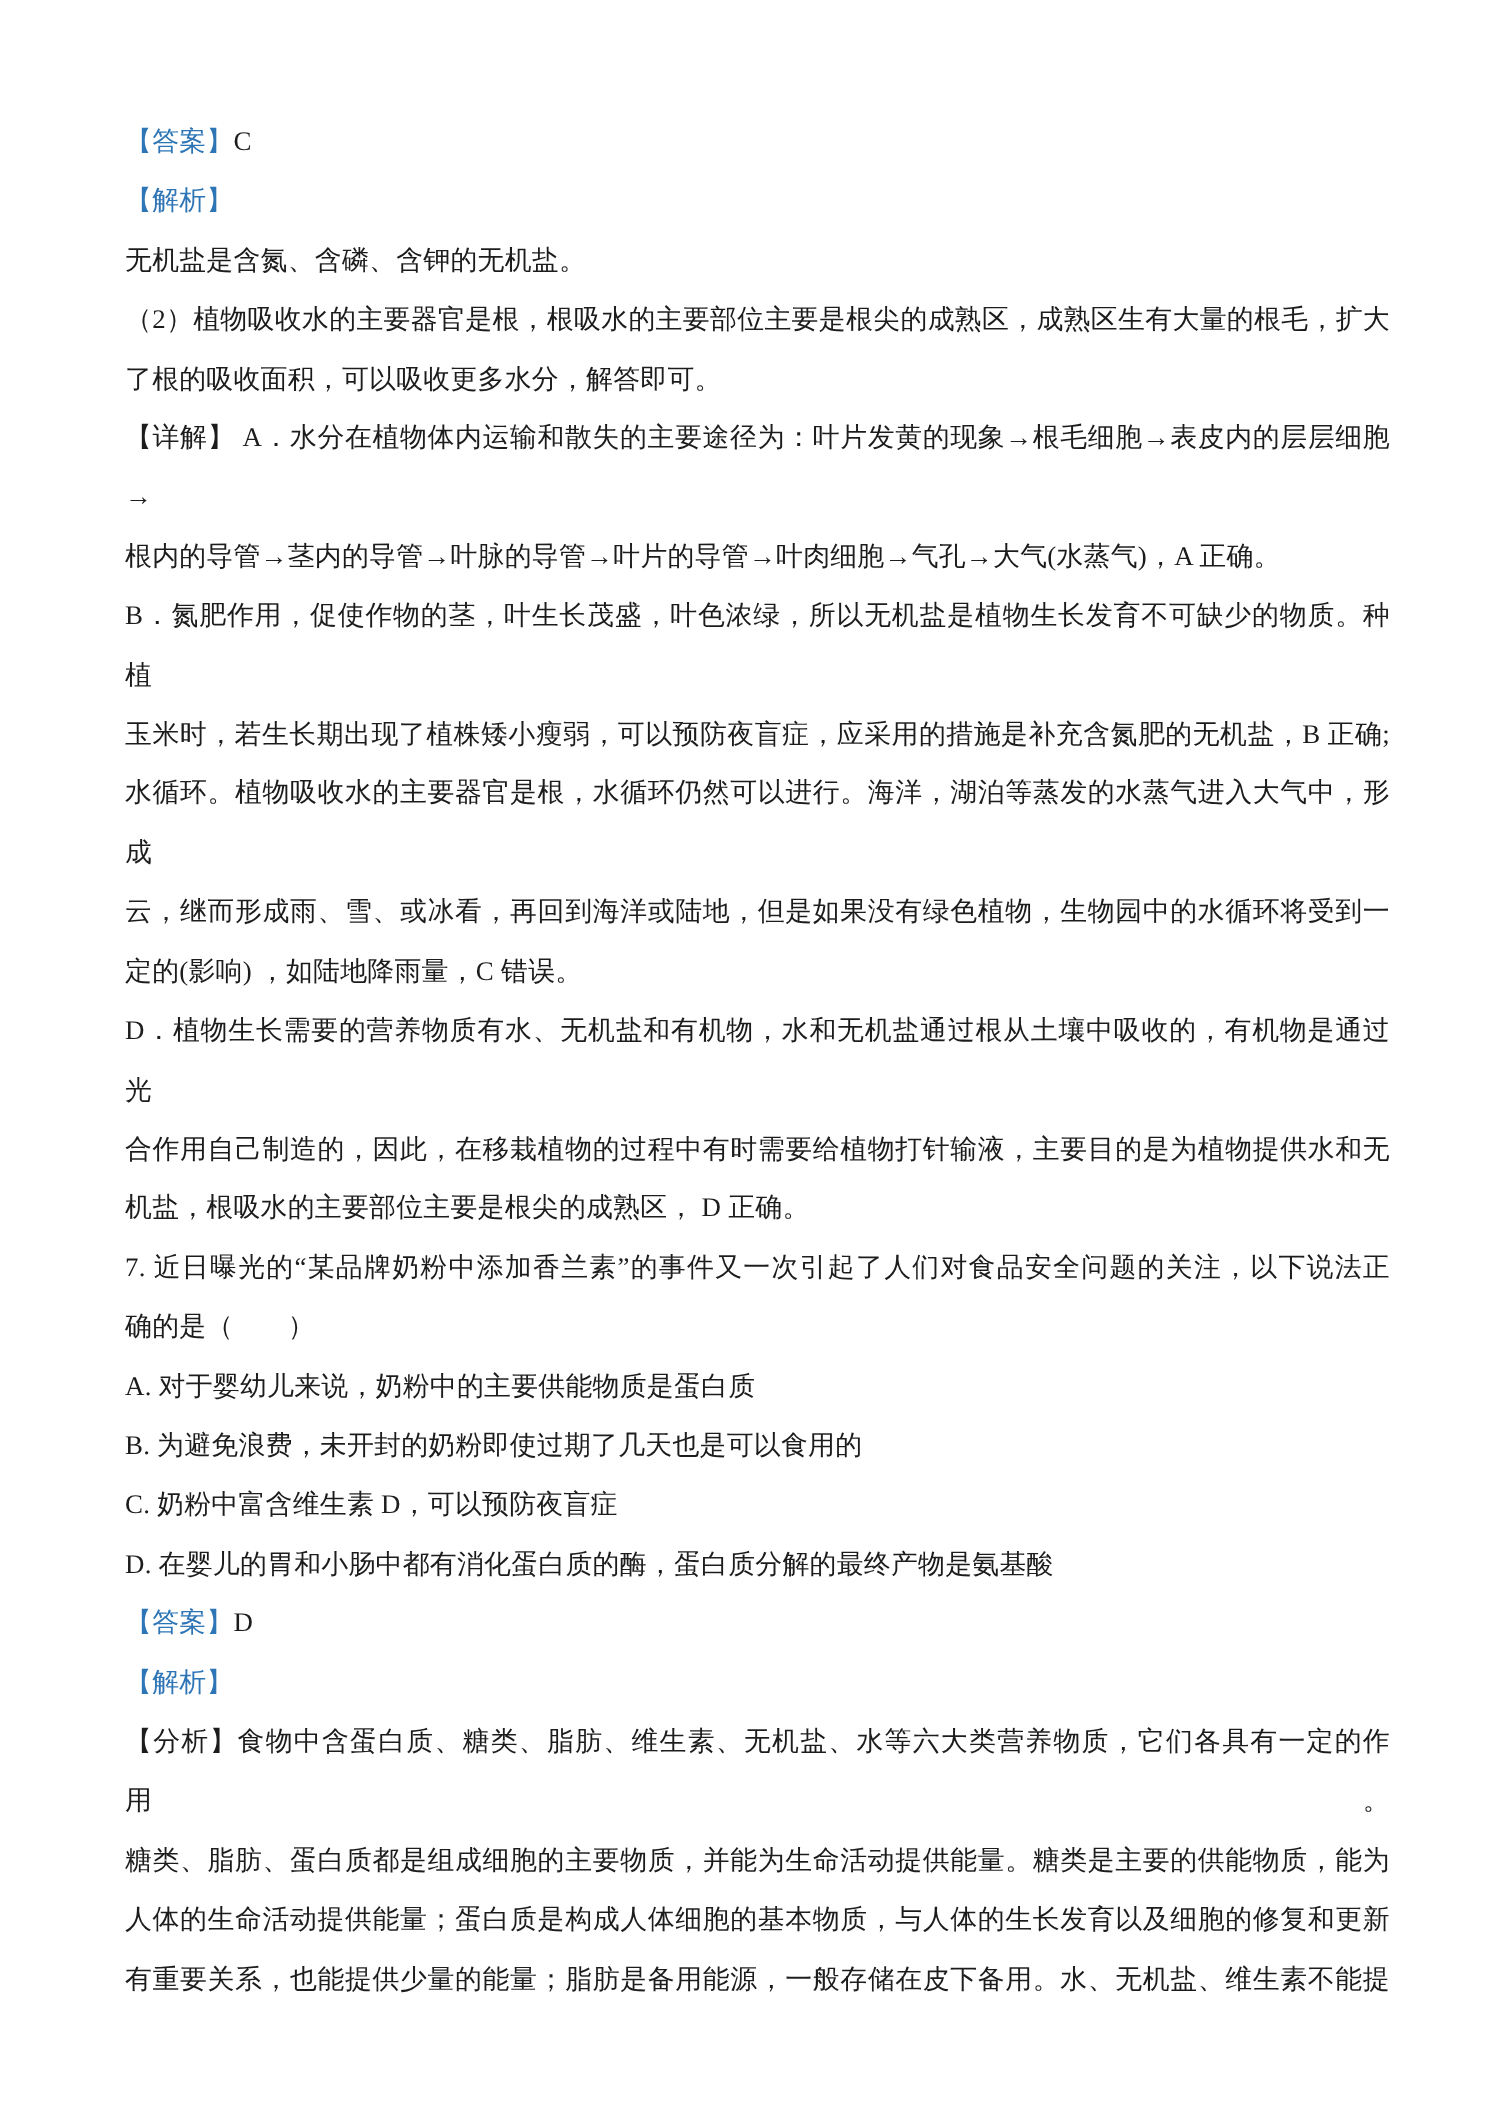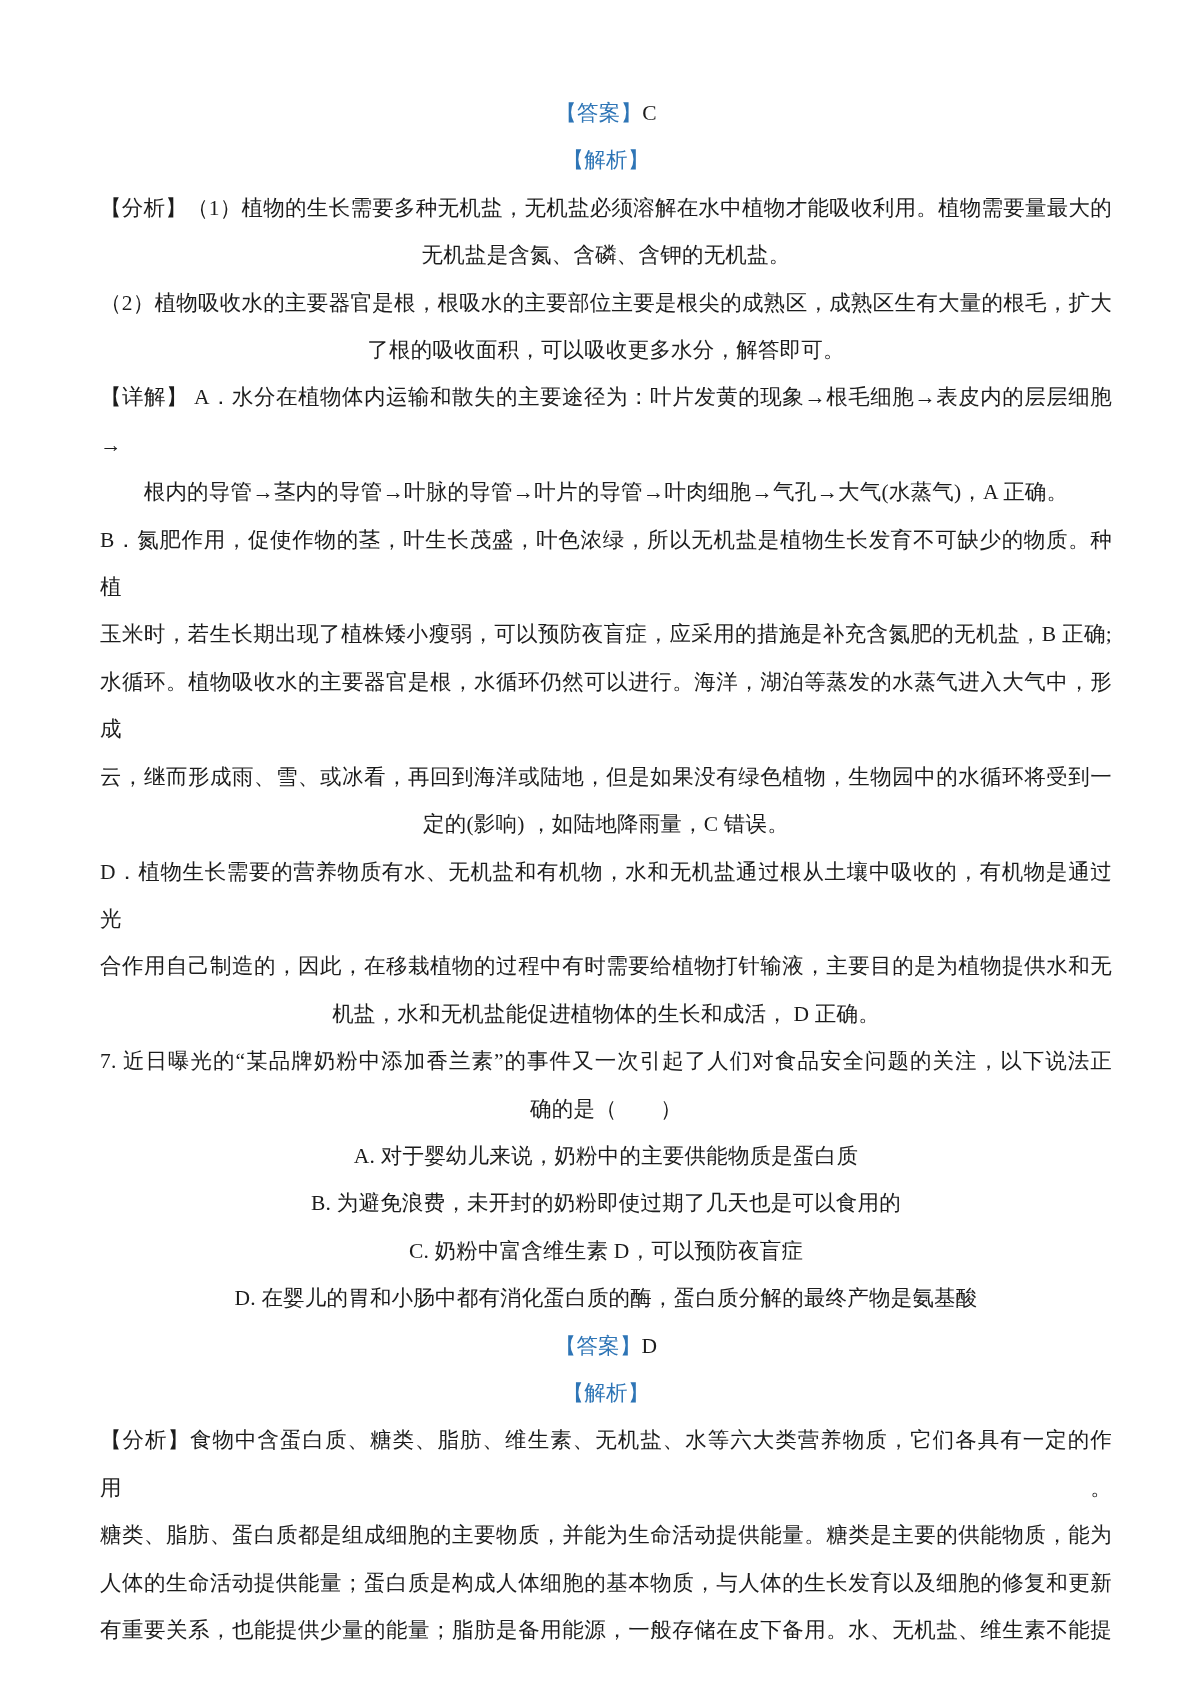--- a/index.html
+++ b/index.html
@@ -19,52 +19,51 @@
     position:absolute;
     left:100px;top:90px;
     width:1012px;
     font-size:21.5px;
     line-height:47.4px;
     color:var(--ink,#1c1c1c);
     letter-spacing:0.2px;
   }
   .line{
     white-space:nowrap;
-    text-align:center;
+    text-align:left;
   }
   .line.full{
     white-space:normal;
     text-align:justify;
     text-align-last:justify;
   }
   .blue{
     color:var(--accent,#2E75B6);
   }
 </style>
 </head>
 <body>
 
 <div class="page">
   <div class="content" id="doc-content">
       <div class="line"><span class="blue">【答案】</span><span>C</span></div>
       <div class="line"><span class="blue">【解析】</span><span></span></div>
-      <div class="line full"><span>【分析】（1）植物的生长需要多种无机盐，无机盐必须溶解在水中植物才能吸收利用。植物需要量最大的</span></div>
       <div class="line"><span>无机盐是含氮、含磷、含钾的无机盐。</span></div>
       <div class="line full"><span>（2）植物吸收水的主要器官是根，根吸水的主要部位主要是根尖的成熟区，成熟区生有大量的根毛，扩大</span></div>
       <div class="line"><span>了根的吸收面积，可以吸收更多水分，解答即可。</span></div>
       <div class="line full"><span>【详解】 A．水分在植物体内运输和散失的主要途径为：叶片发黄的现象→根毛细胞→表皮内的层层细胞→</span></div>
       <div class="line"><span>根内的导管→茎内的导管→叶脉的导管→叶片的导管→叶肉细胞→气孔→大气(水蒸气)，A 正确。</span></div>
       <div class="line full"><span>B．氮肥作用，促使作物的茎，叶生长茂盛，叶色浓绿，所以无机盐是植物生长发育不可缺少的物质。种植</span></div>
       <div class="line full"><span>玉米时，若生长期出现了植株矮小瘦弱，可以预防夜盲症，应采用的措施是补充含氮肥的无机盐，B 正确;</span></div>
       <div class="line full"><span>水循环。植物吸收水的主要器官是根，水循环仍然可以进行。海洋，湖泊等蒸发的水蒸气进入大气中，形成</span></div>
       <div class="line full"><span>云，继而形成雨、雪、或冰看，再回到海洋或陆地，但是如果没有绿色植物，生物园中的水循环将受到一</span></div>
       <div class="line"><span>定的(影响) ，如陆地降雨量，C 错误。</span></div>
       <div class="line full"><span>D．植物生长需要的营养物质有水、无机盐和有机物，水和无机盐通过根从土壤中吸收的，有机物是通过光</span></div>
       <div class="line full"><span>合作用自己制造的，因此，在移栽植物的过程中有时需要给植物打针输液，主要目的是为植物提供水和无</span></div>
-      <div class="line"><span>机盐，水和无机盐能促进植物体的生长和成活， D 正确。</span></div>
+      <div class="line"><span>机盐，根吸水的主要部位主要是根尖的成熟区， D 正确。</span></div>
       <div class="line full"><span>7. 近日曝光的“某品牌奶粉中添加香兰素”的事件又一次引起了人们对食品安全问题的关注，以下说法正</span></div>
       <div class="line"><span>确的是（　　）</span></div>
       <div class="line"><span>A. 对于婴幼儿来说，奶粉中的主要供能物质是蛋白质</span></div>
       <div class="line"><span>B. 为避免浪费，未开封的奶粉即使过期了几天也是可以食用的</span></div>
       <div class="line"><span>C. 奶粉中富含维生素 D，可以预防夜盲症</span></div>
       <div class="line"><span>D. 在婴儿的胃和小肠中都有消化蛋白质的酶，蛋白质分解的最终产物是氨基酸</span></div>
       <div class="line"><span class="blue">【答案】</span><span>D</span></div>
       <div class="line"><span class="blue">【解析】</span><span></span></div>
       <div class="line full"><span>【分析】食物中含蛋白质、糖类、脂肪、维生素、无机盐、水等六大类营养物质，它们各具有一定的作用。</span></div>
       <div class="line full"><span>糖类、脂肪、蛋白质都是组成细胞的主要物质，并能为生命活动提供能量。糖类是主要的供能物质，能为</span></div>

